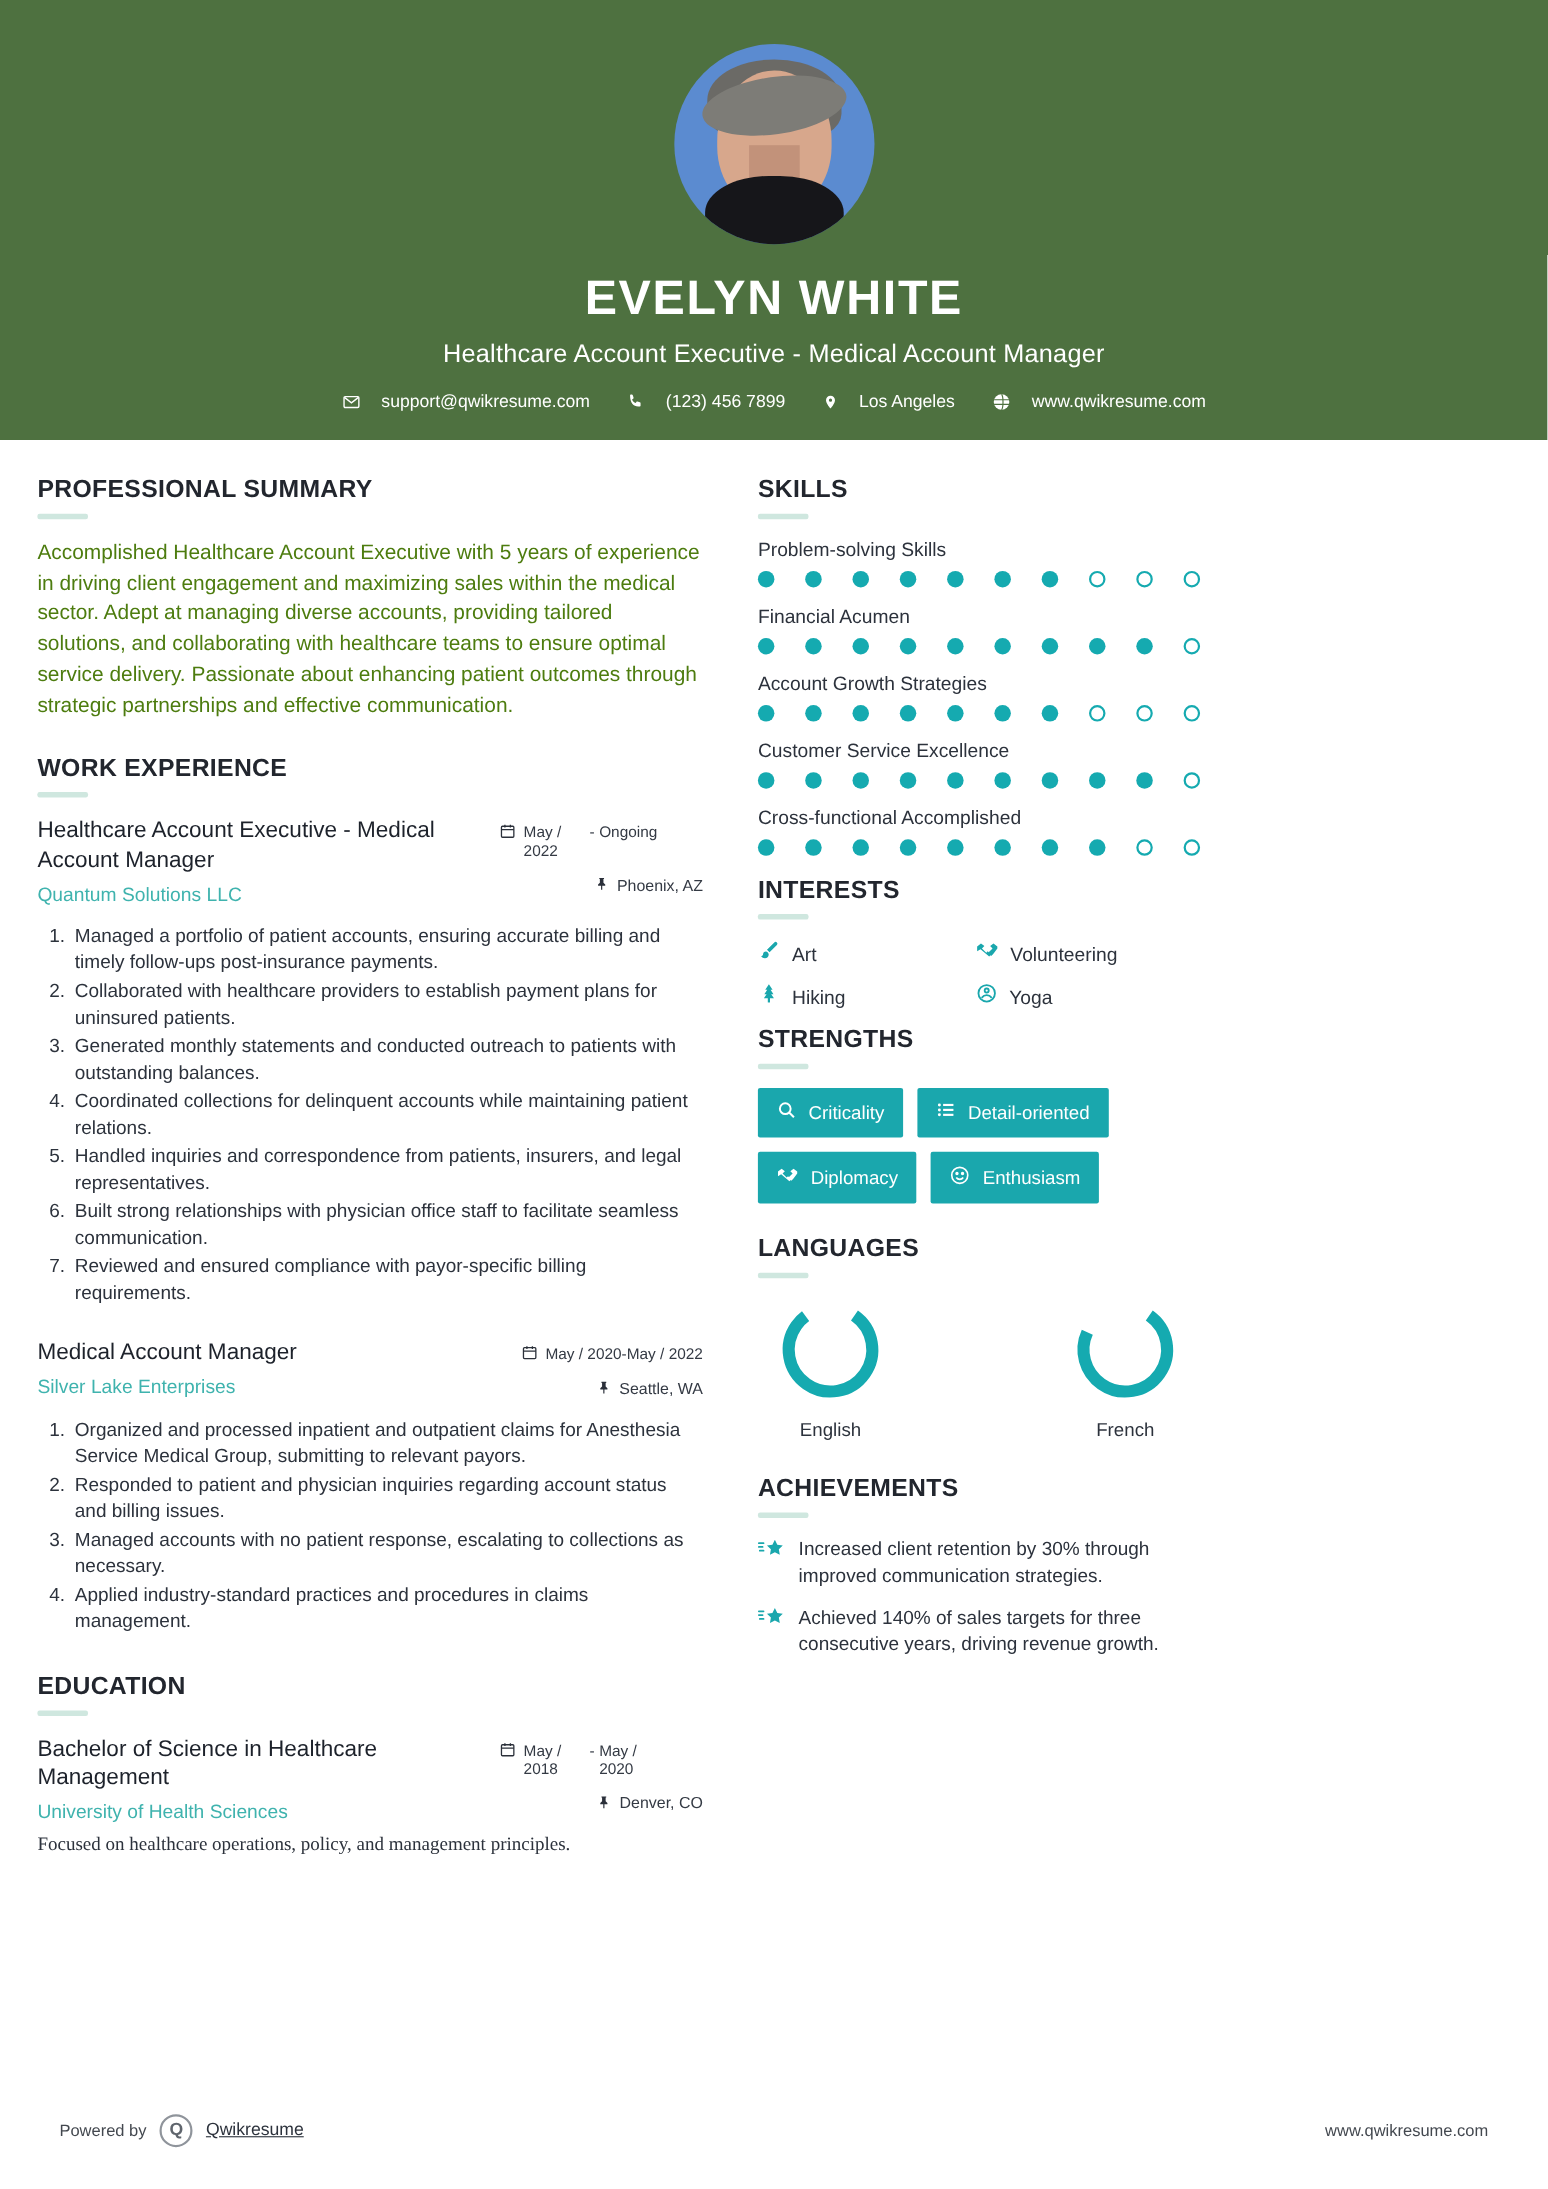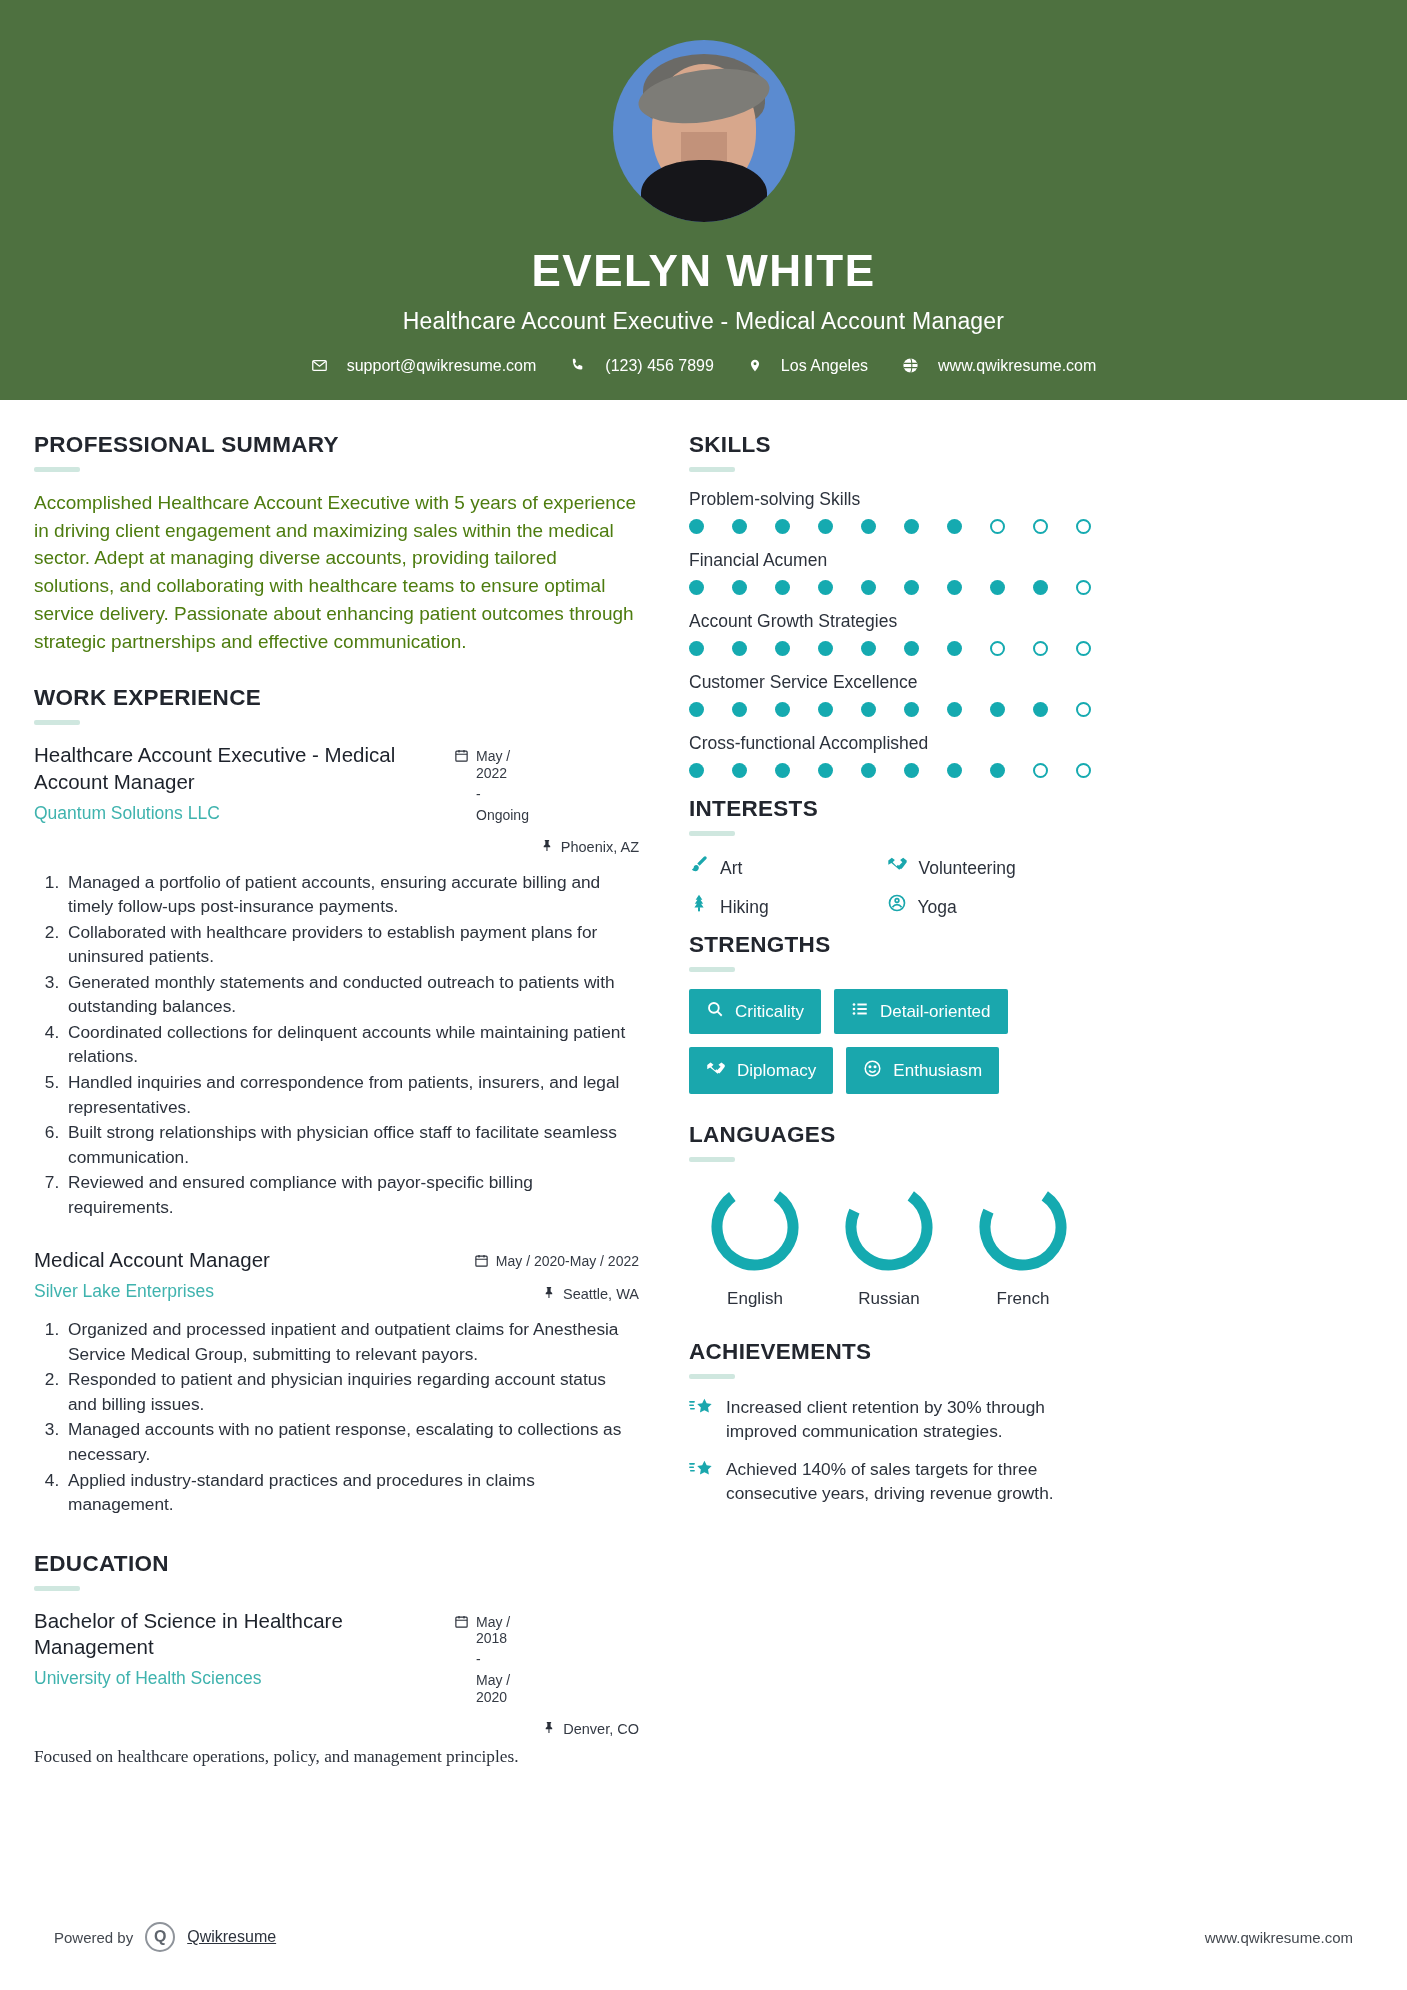--- a/index.html
+++ b/index.html
@@ -171,21 +171,20 @@
   }
   .meta-row {
     display: flex;
     align-items: flex-start;
     gap: 7px;
   }
   .meta-dates {
     display: flex;
     gap: 4px;
     align-items: flex-start;
-    flex-direction: column;
   }
   .meta-dates .d { max-width: 56px; line-height: 1.2; }
   .meta-loc {
     display: flex;
     justify-content: flex-end;
     align-items: center;
     gap: 7px;
     margin-top: 14px;
     font-size: 14.5px;
   }
@@ -648,24 +647,20 @@
       <h2 class="sec" style="margin-top:28px">LANGUAGES</h2>
       <div class="rule"></div>
       <div class="langs" id="languages-list">
           <div class="lang"><svg width="96" height="96" viewBox="0 0 96 96">
               <circle cx="48" cy="48" r="38" fill="none" stroke="#ffffff" stroke-width="11"></circle>
               <circle cx="48" cy="48" r="38" fill="none" stroke="#15aab0" stroke-width="11" stroke-linecap="butt" stroke-dasharray="191.00883333825942 47.75220833456484" transform="rotate(-55 48 48)"></circle>
             </svg><div class="label">English</div></div>
           <div class="lang"><svg width="96" height="96" viewBox="0 0 96 96">
               <circle cx="48" cy="48" r="38" fill="none" stroke="#ffffff" stroke-width="11"></circle>
               <circle cx="48" cy="48" r="38" fill="none" stroke="#15aab0" stroke-width="11" stroke-linecap="butt" stroke-dasharray="171.90795000443347 66.85309166839079" transform="rotate(-55 48 48)"></circle>
-            </svg><div class="label">Russian</div></div>
-          <div class="lang"><svg width="96" height="96" viewBox="0 0 96 96">
-              <circle cx="48" cy="48" r="38" fill="none" stroke="#ffffff" stroke-width="11"></circle>
-              <circle cx="48" cy="48" r="38" fill="none" stroke="#15aab0" stroke-width="11" stroke-linecap="butt" stroke-dasharray="171.90795000443347 66.85309166839079" transform="rotate(-55 48 48)"></circle>
             </svg><div class="label">French</div></div>
         </div>
 
       <h2 class="sec" style="margin-top:30px">ACHIEVEMENTS</h2>
       <div class="rule"></div>
       <div id="achievements-list">
           <div class="ach">
             <span><svg width="24" height="22" viewBox="0 0 28 24" fill="#1aa7ad">
                 <path d="M18 2.5l2.6 5.2 5.8.8-4.2 4.1 1 5.8-5.2-2.7-5.2 2.7 1-5.8-4.2-4.1 5.8-.8L18 2.5z"></path>
                 <path d="M1 6h5M1 10h4M2 14h4" stroke="#1aa7ad" stroke-width="1.8" fill="none" stroke-linecap="round"></path>

